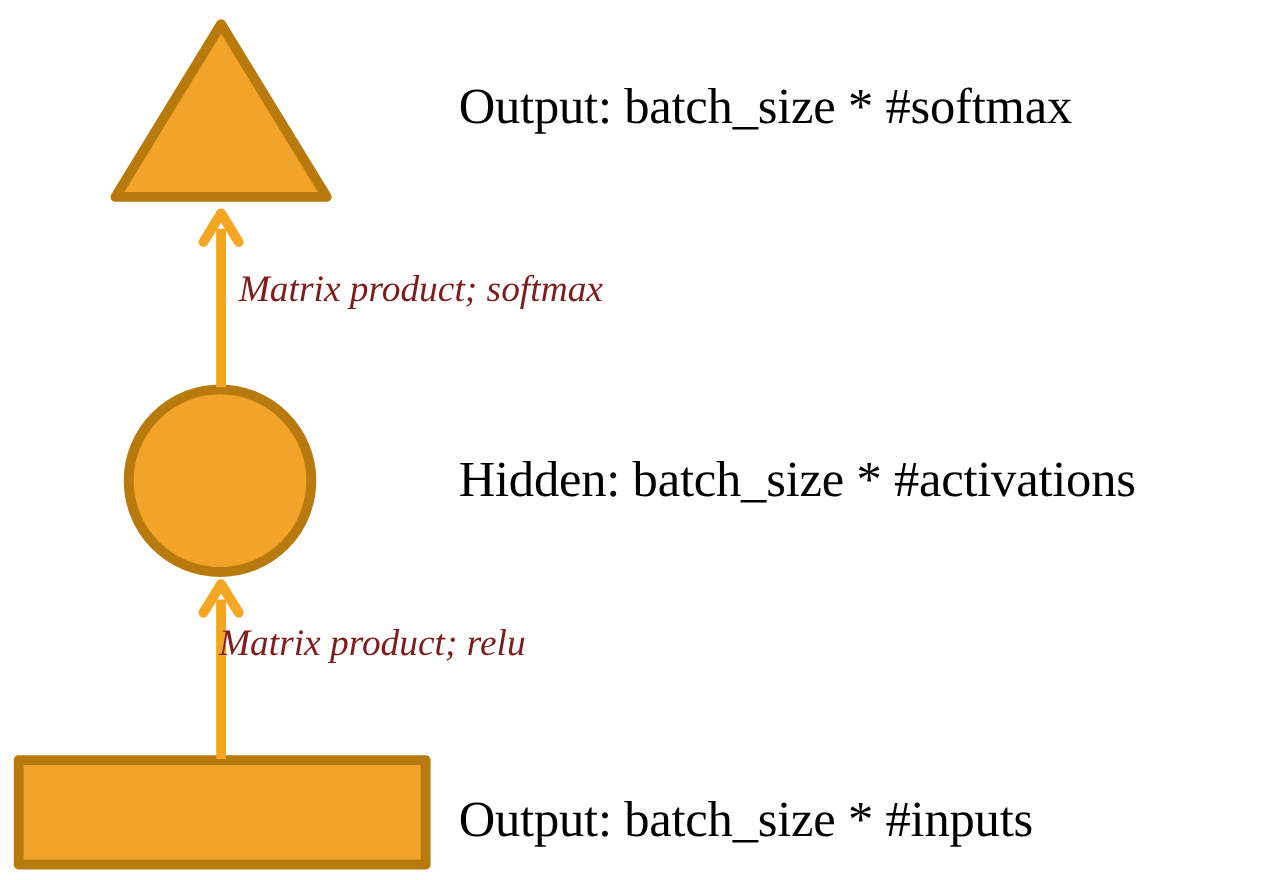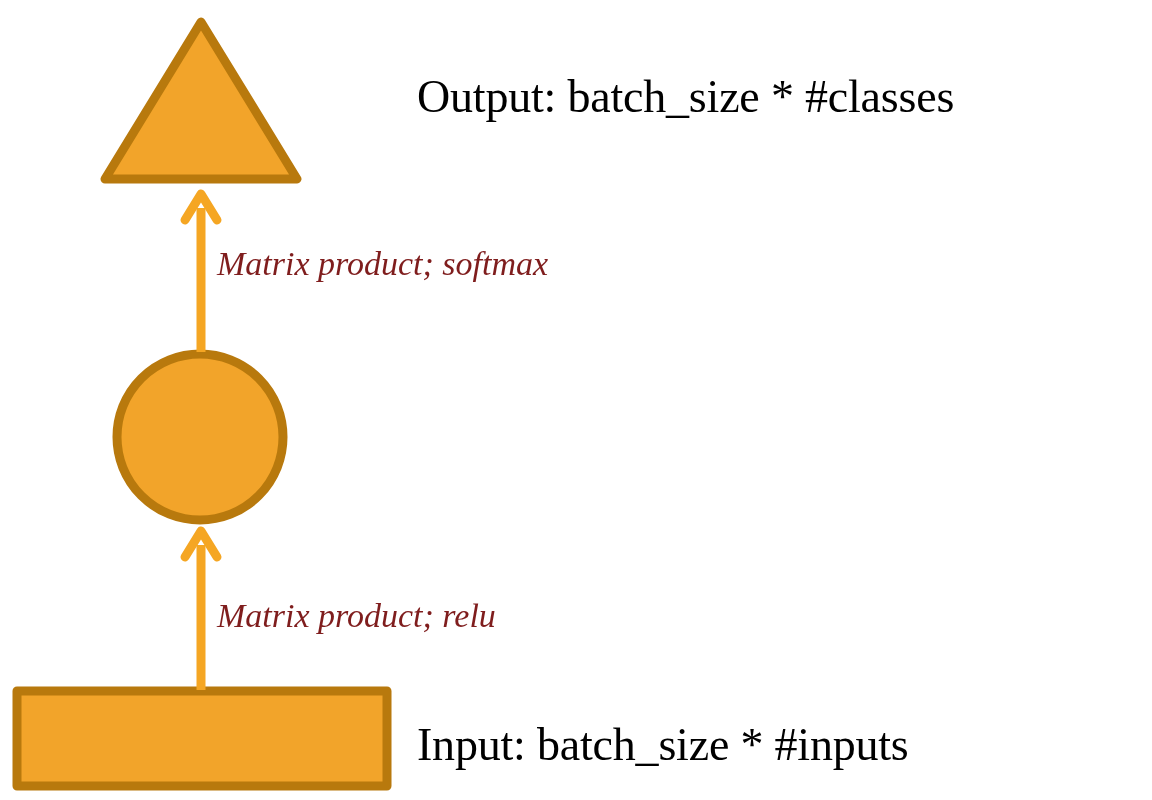--- a/index.html
+++ b/index.html
@@ -45,21 +45,21 @@
     font-weight: 400;
     line-height: 1;
     white-space: nowrap;
   }
 
   #label-output  { left: 417px; top: 74px; }
   #label-hidden  { left: 417px; top: 413px; }
   #label-input   { left: 417px; top: 722px; }
 
   #label-edge-top    { left: 217px; top: 247px; }
-  #label-edge-bottom { left: 217px; top: 568px; margin-top: 31px; }
+  #label-edge-bottom { left: 199px; top: 568px; }
 </style>
 </head>
 <body>
 
 <div id="canvas">
 
   <svg id="shapes" viewBox="0 0 1152 800" xmlns="http://www.w3.org/2000/svg">
 
     <rect x="17" y="691" width="370" height="95" fill="#F2A42A" stroke="#B8790D" stroke-width="9" stroke-linejoin="round"></rect>
 
@@ -71,22 +71,23 @@
     <circle cx="200" cy="437" r="83" fill="#F2A42A" stroke="#B8790D" stroke-width="9"></circle>
 
     <g>
       <line x1="201" y1="352" x2="201" y2="208" stroke="#F5A623" stroke-width="9" stroke-linecap="butt"></line>
       <polyline points="185,220 201,194 217,220" fill="none" stroke="#F5A623" stroke-width="9" stroke-linecap="round" stroke-linejoin="round"></polyline>
     </g>
 
     <polygon points="201,22 297,179 105,179" fill="#F2A42A" stroke="#B8790D" stroke-width="9" stroke-linejoin="round"></polygon>
   </svg>
 
-  <div class="node-label" id="label-output">Output: batch_size * #classes</div>
+  <div class="node-label" id="label-output">Output: batch_size * #softmax</div>
 
+  <div class="node-label" id="label-hidden">Hidden: batch_size * #activations</div>
 
-  <div class="node-label" id="label-input">Input: batch_size * #inputs</div>
+  <div class="node-label" id="label-input">Output: batch_size * #inputs</div>
 
   <div class="edge-label" id="label-edge-top">Matrix product; softmax</div>
 
   <div class="edge-label" id="label-edge-bottom">Matrix product; relu</div>
 
 </div>
 
 </body></html>

